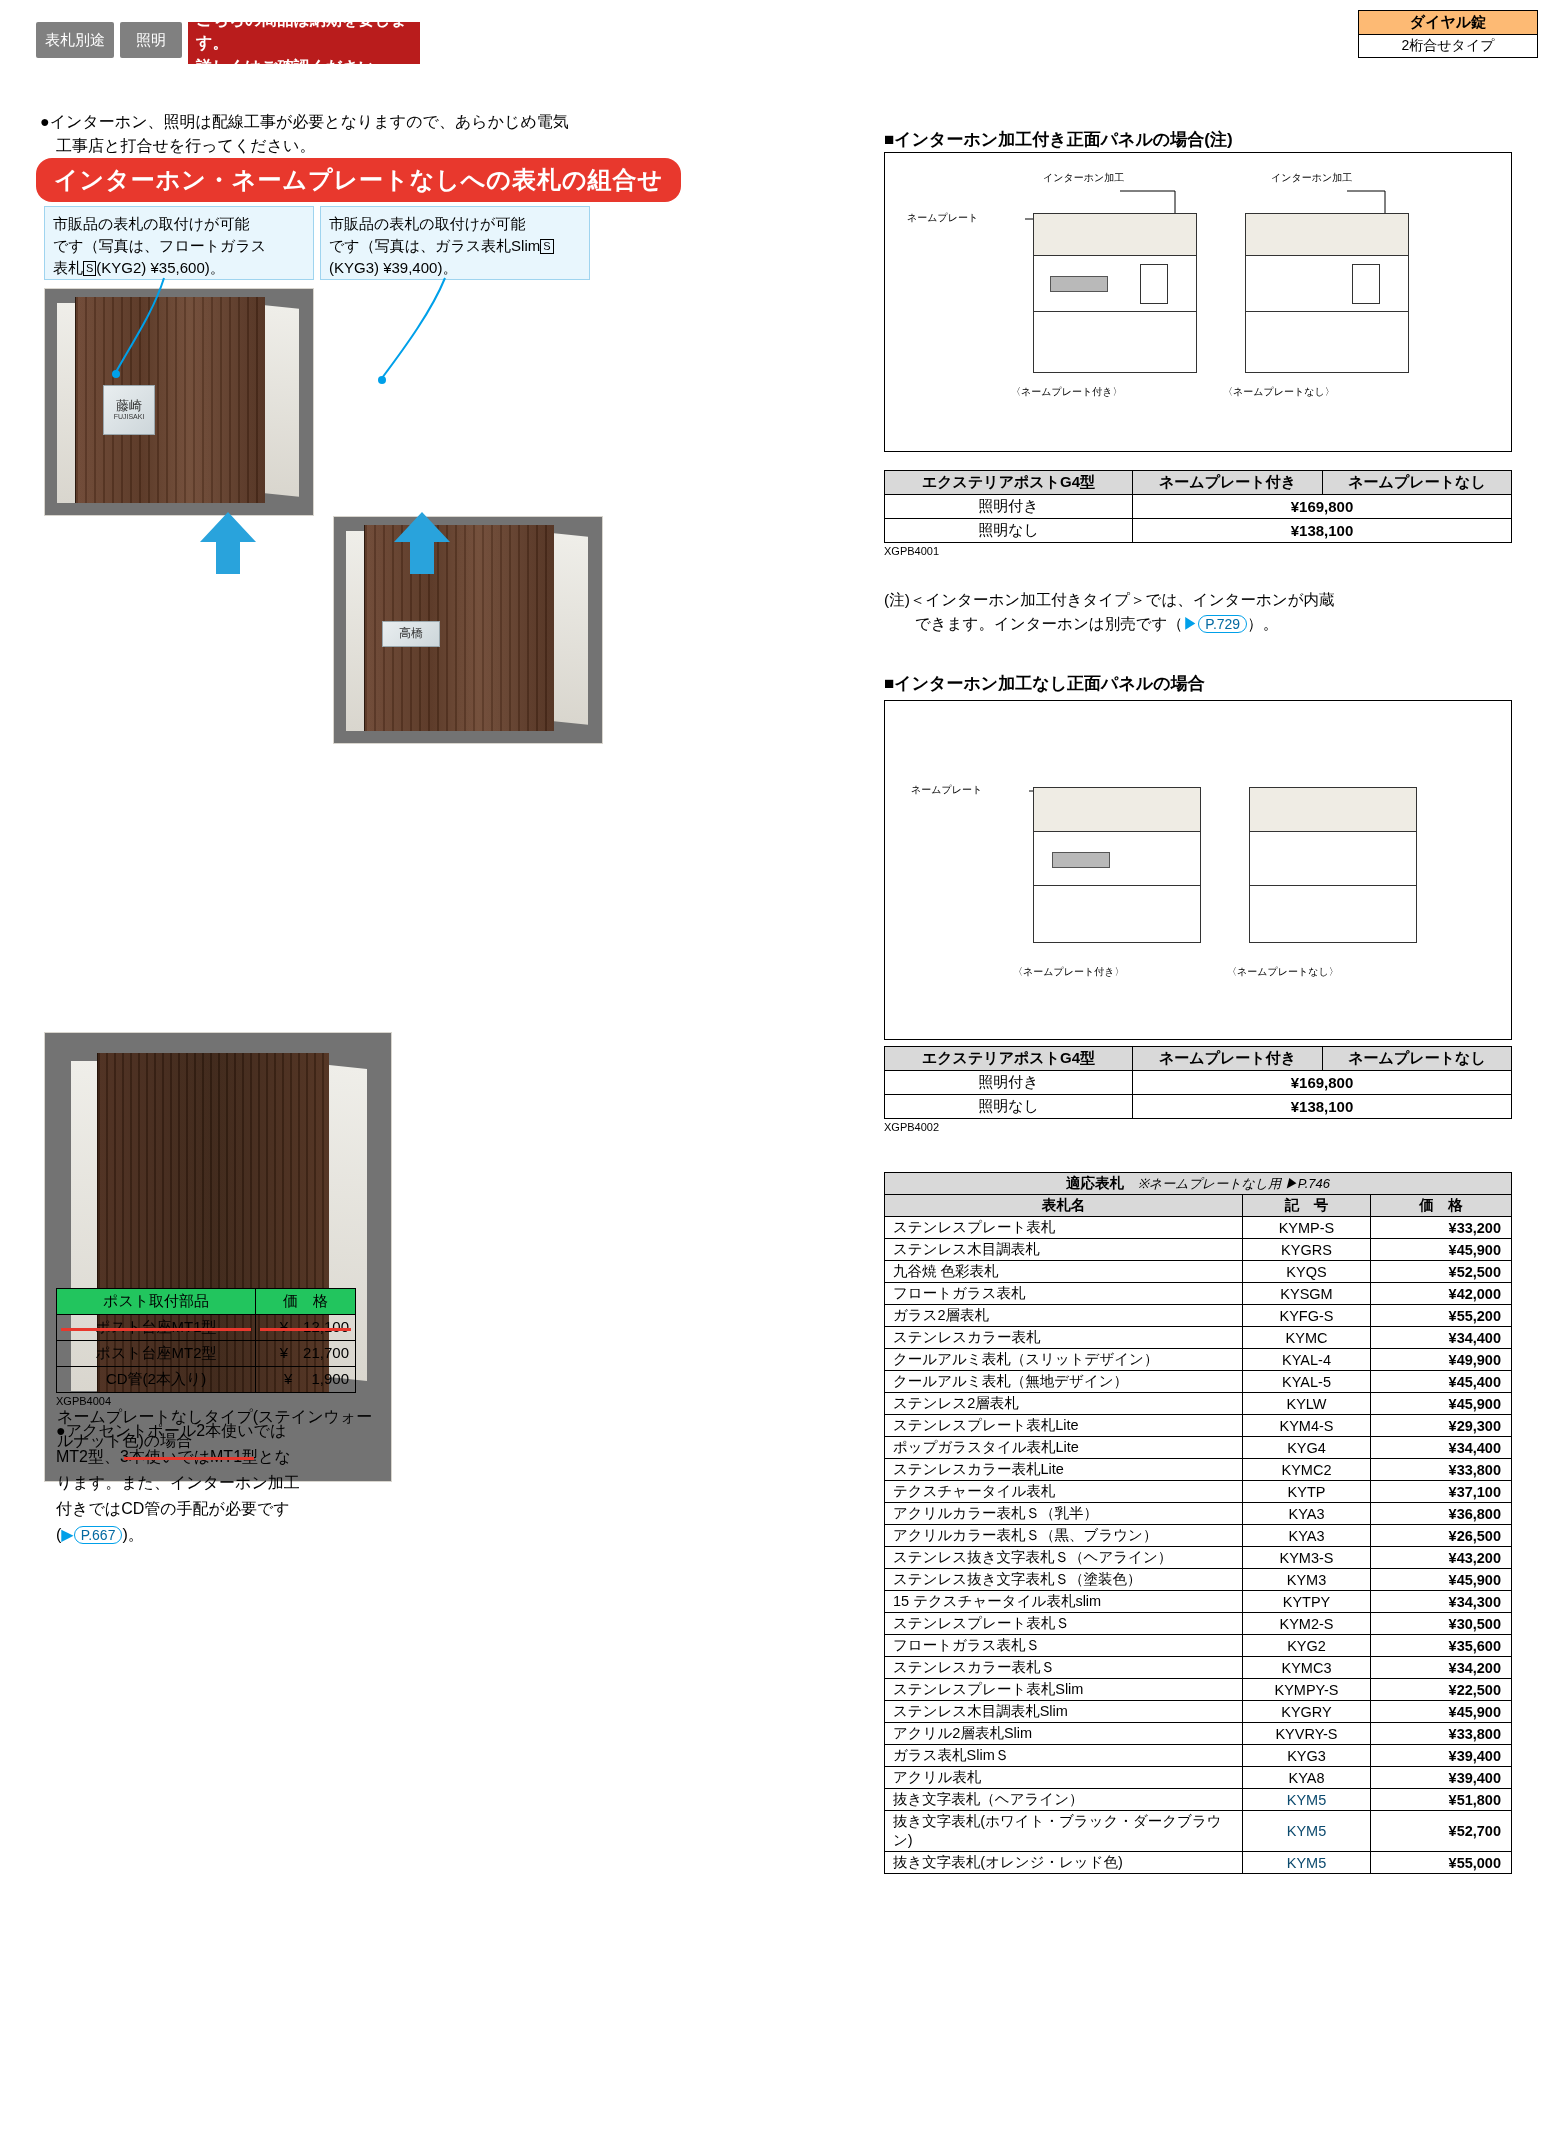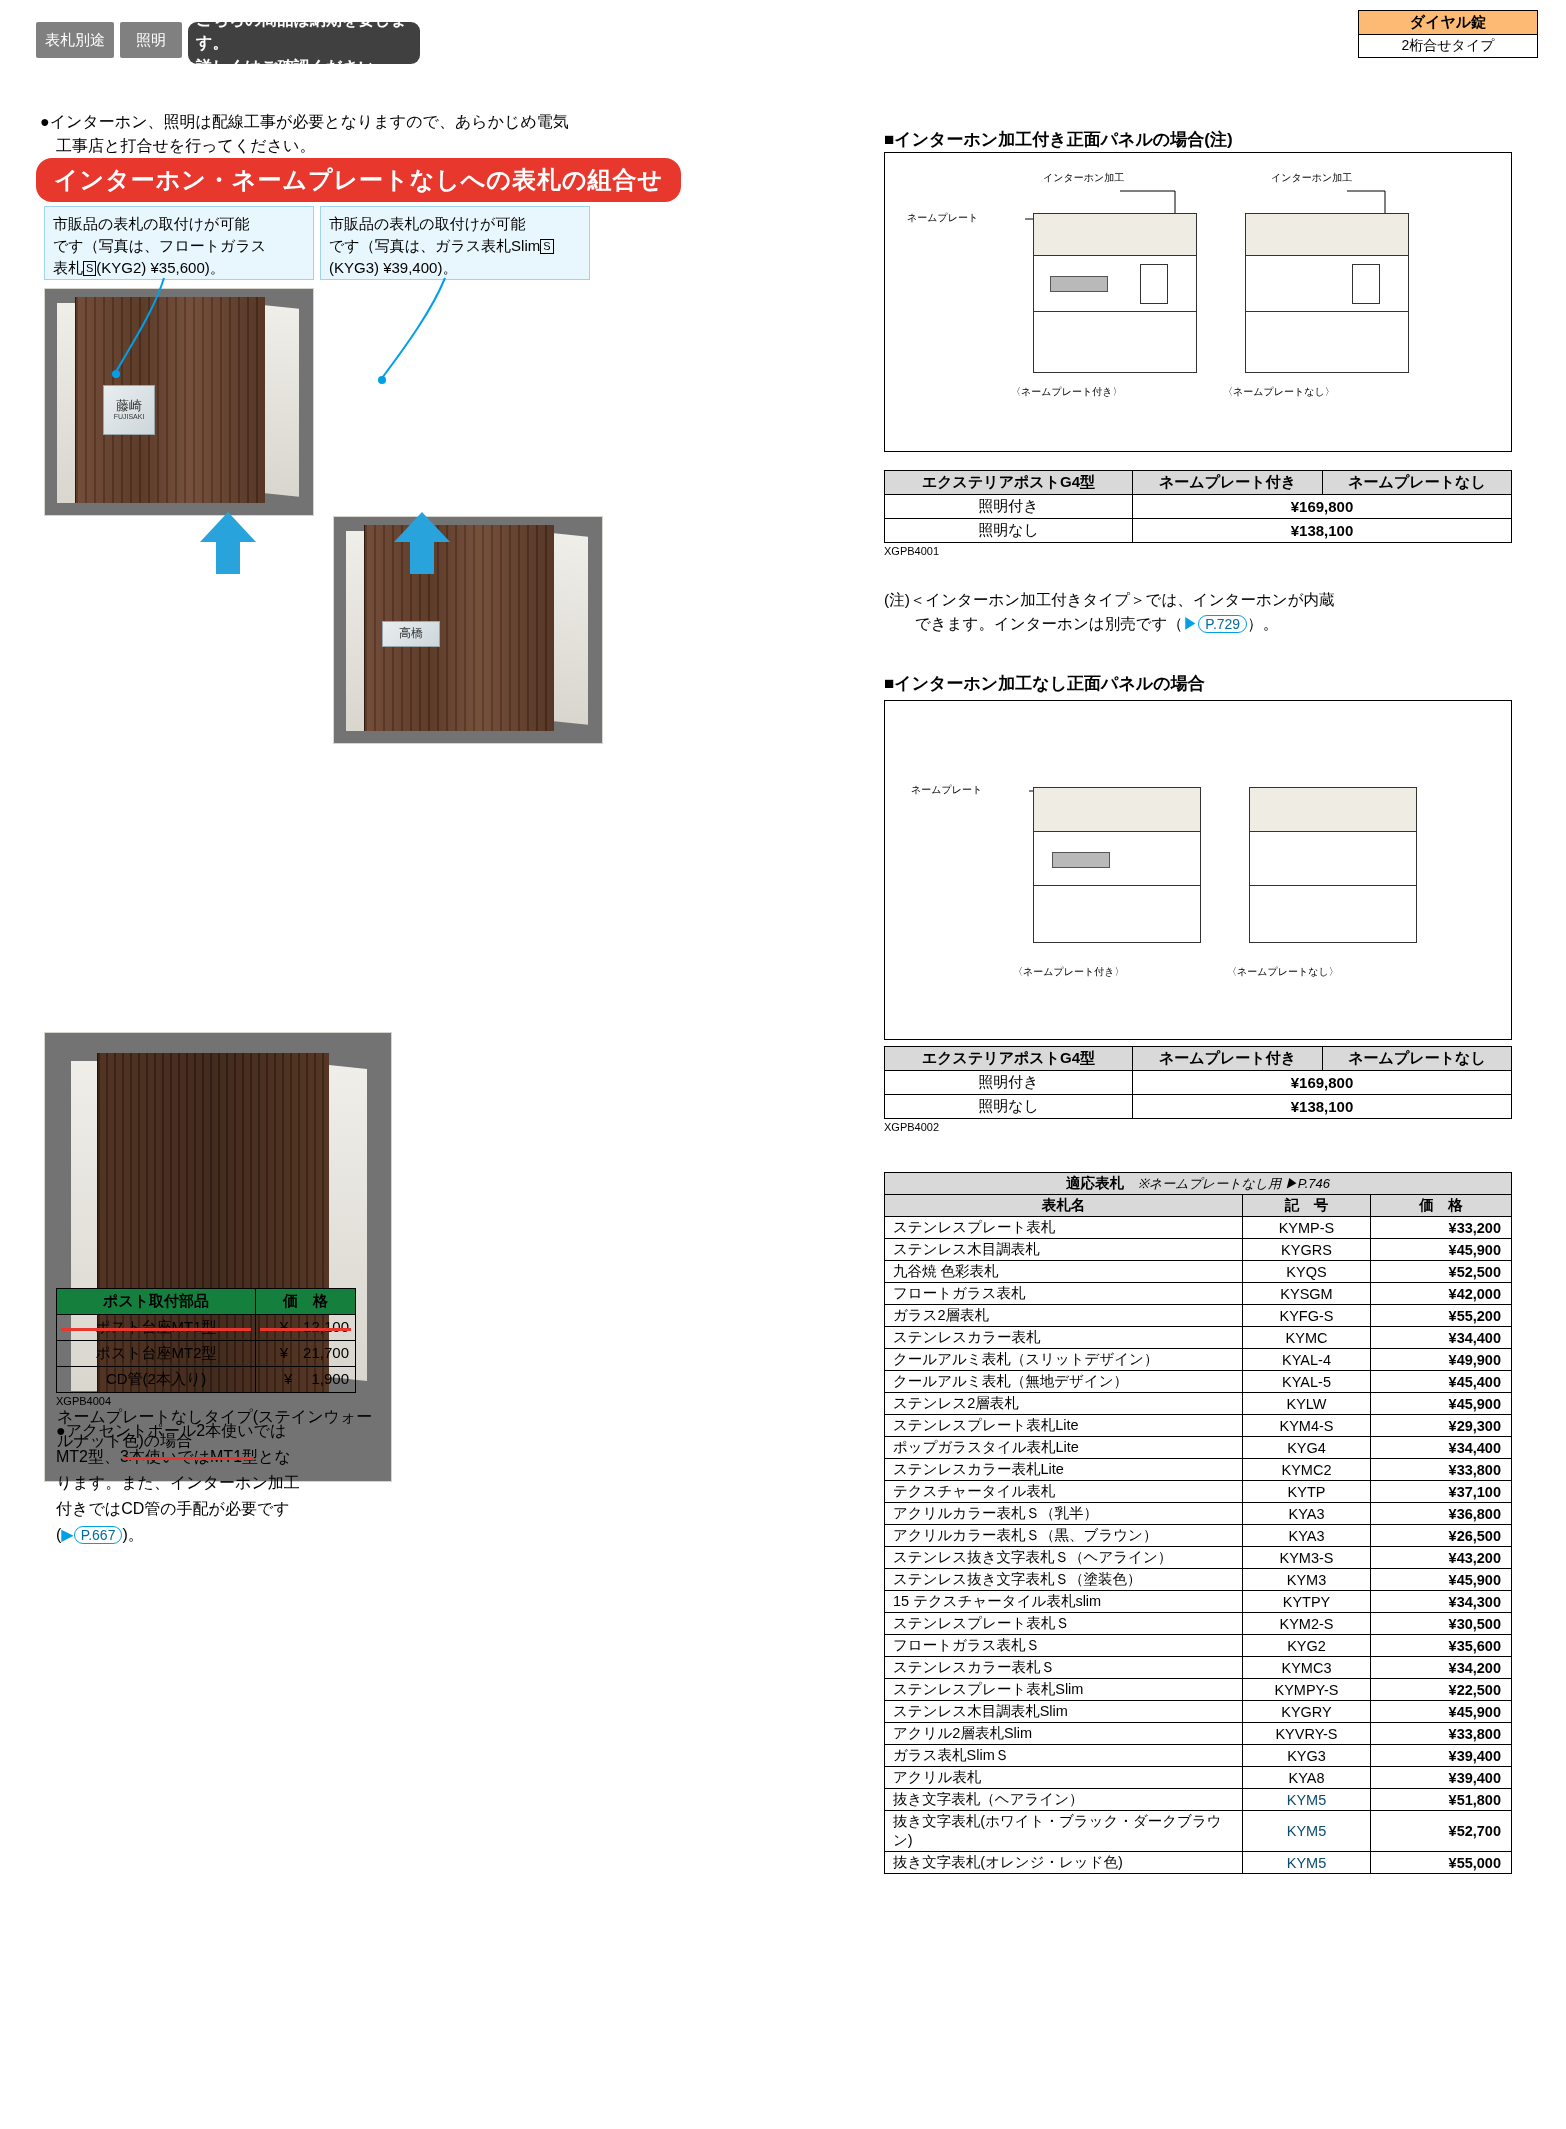--- a/index.html
+++ b/index.html
@@ -12,22 +12,22 @@
   }
   .abs { position:absolute; }
 
   
   .tag {
     background:#808080; color:#fff; font-size:15px;
     display:flex; align-items:center; justify-content:center;
     border-radius:2px;
   }
   .notice-blue {
-    background:#404040; color:#fff; font-weight:bold; font-size:16px;
-    line-height:1.45; padding:4px 8px; border-radius:9px;
+    background:#b91c1c; color:#fff; font-weight:bold; font-size:16px;
+    line-height:1.45; padding:4px 8px; border-radius:0;
   }
 
   
   .dial-box { border:1px solid #000; width:180px; }
   .dial-head {
     background:#fdba74; text-align:center; font-weight:bold;
     font-size:15px; border-bottom:1px solid #000; padding:2px 4px;
   }
   .dial-body { text-align:center; font-size:14px; padding:2px 0; }
 
@@ -64,21 +64,21 @@
   }
   .leader { stroke:#00a0e9; stroke-width:2; fill:none; }
   .arrow-blue { fill:#29a3dc; }
 
   
   table { border-collapse:collapse; }
   .code { font-size:11px; color:#000; }
 
   .parts-tbl { width:300px; }
   .parts-tbl th, .parts-tbl td { border:1px solid #000; font-size:15px; padding:3px 6px; }
-  .parts-tbl th { background:#15803d; text-align:center; font-weight:bold; }
+  .parts-tbl th { background:#22c55e; text-align:center; font-weight:normal; }
   .strike { position:relative; color:#000; }
   .strike:after{
     content:""; position:absolute; left:4px; right:4px; top:50%;
     border-top:3px solid #e8382d;
   }
 
   
   .sec-title { font-size:17px; font-weight:bold; }
   .diagram-box { border:1px solid #000; background:#fff; }
   .panel { border:1px solid #333; background:#fff; }

